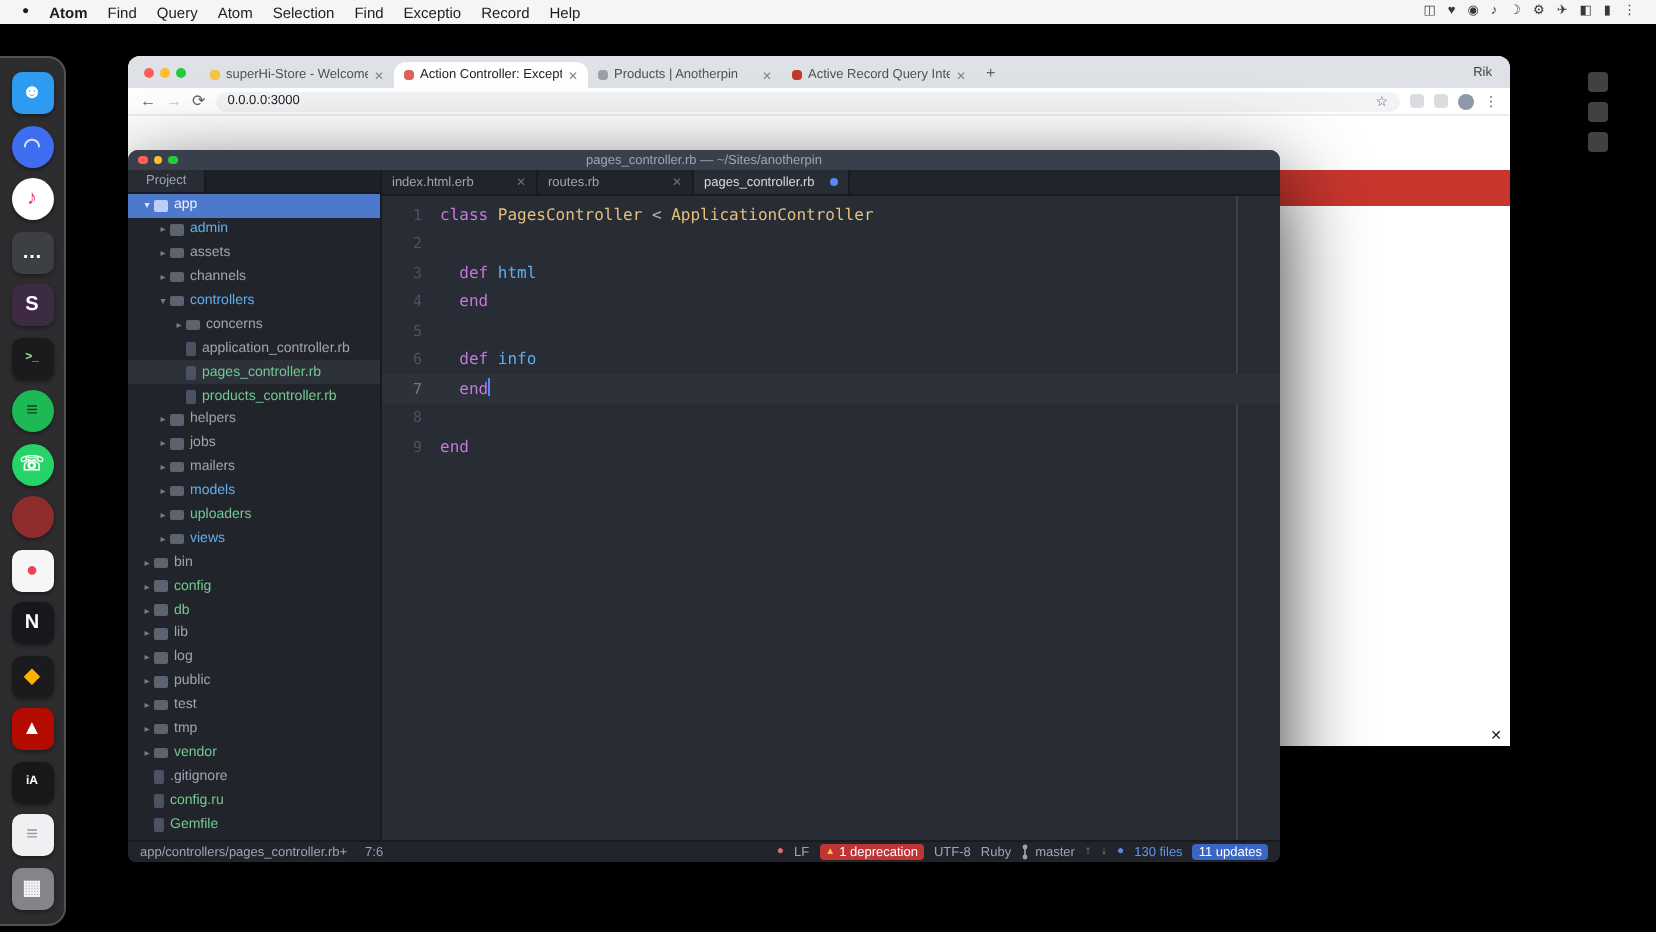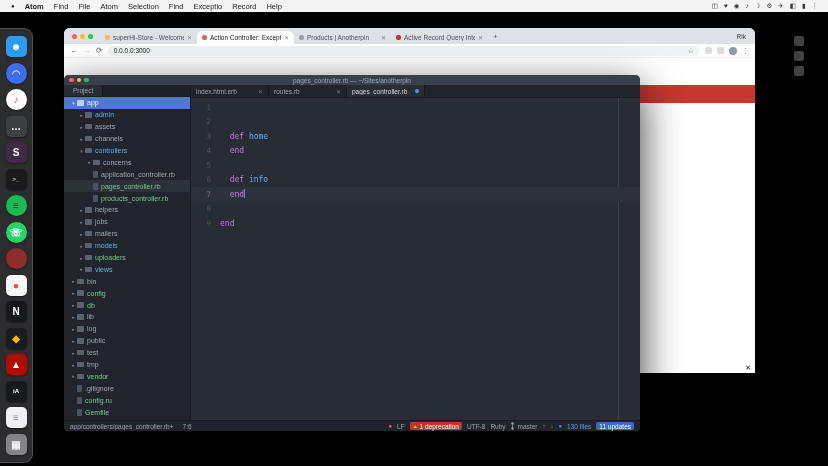--- a/index.html
+++ b/index.html
@@ -117,21 +117,21 @@
 </head>
 <body>
 
 <div id="screen">
 
   <div class="menubar">
     <span class="apple">●</span>
     <span id="menu-items" style="display:flex;">
         <span class="menu-item app">Atom</span>
         <span class="menu-item">Find</span>
-        <span class="menu-item">File</span>
+        <span class="menu-item">Query</span>
         <span class="menu-item">Atom</span>
         <span class="menu-item">Selection</span>
         <span class="menu-item">Find</span>
         <span class="menu-item">Exceptio</span>
         <span class="menu-item">Record</span>
         <span class="menu-item">Help</span>
       </span>
     <span class="menu-right" id="menu-right">
         <span class="mstat">◫</span>
         <span class="mstat">♥</span>
@@ -420,28 +420,29 @@
             <div class="etab active">
               <span class="t">pages_controller.rb</span>
               <span class="dot"></span>
             </div>
           </div>
         <div class="code" id="code-area">
           <div class="wrap-guide"></div>
           <div id="code-lines">
               <div class="cline">
                 <span class="gutter">1</span>
+                <span class="ctext"><span class="tk-k">class </span><span class="tk-cls">PagesController</span><span class="tk-p"> &lt; </span><span class="tk-cls">ApplicationController</span></span>
               </div>
               <div class="cline">
                 <span class="gutter">2</span>
                 <span class="ctext"></span>
               </div>
               <div class="cline">
                 <span class="gutter">3</span>
-                <span class="ctext"><span class="tk-p">  </span><span class="tk-k">def </span><span class="tk-fn">home</span></span>
+                <span class="ctext"><span class="tk-p">  </span><span class="tk-k">def </span><span class="tk-fn">html</span></span>
               </div>
               <div class="cline">
                 <span class="gutter">4</span>
                 <span class="ctext"><span class="tk-p">  </span><span class="tk-k">end</span></span>
               </div>
               <div class="cline">
                 <span class="gutter">5</span>
                 <span class="ctext"></span>
               </div>
               <div class="cline">

